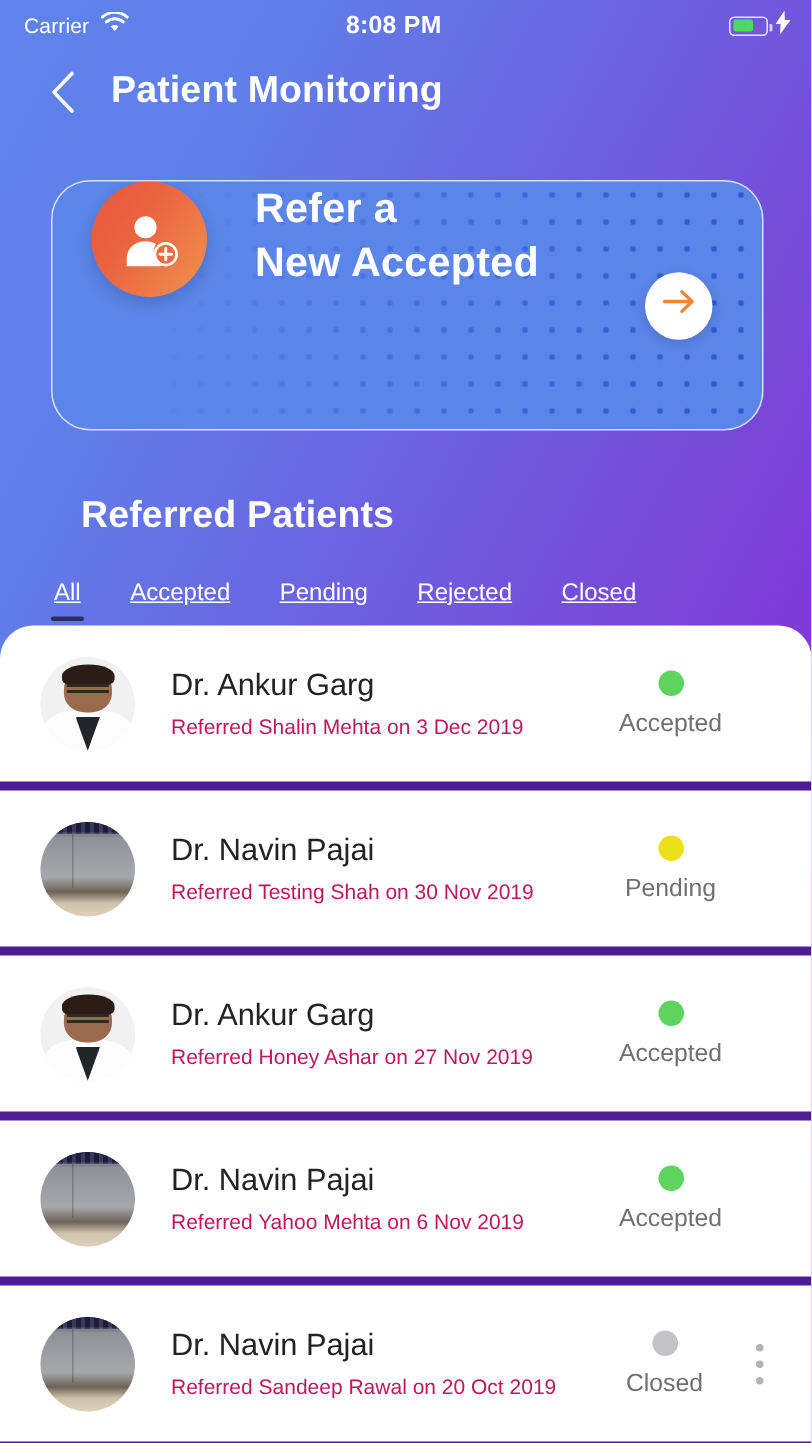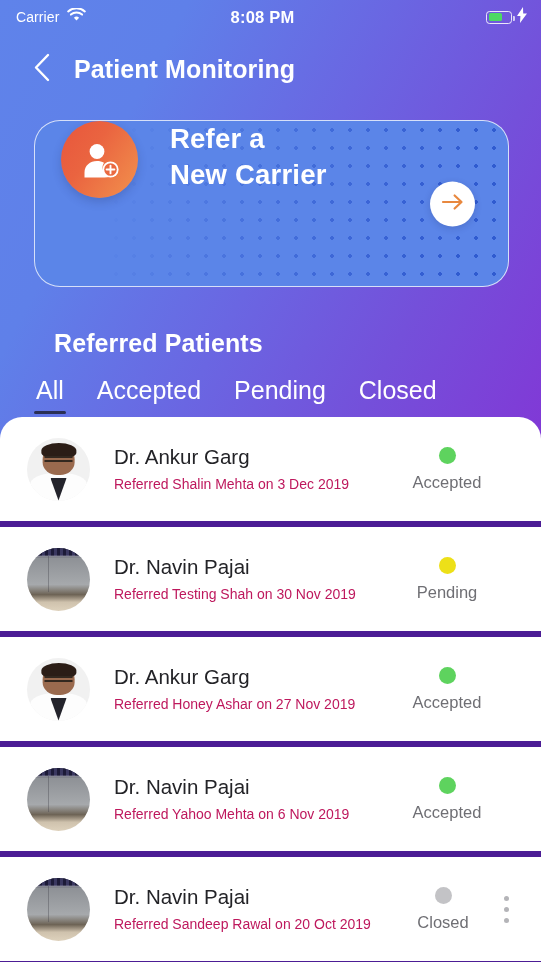--- a/index.html
+++ b/index.html
@@ -53,21 +53,21 @@
   }
   .battery::after {
     content:""; position:absolute; right:-4px; top:4px;
     width:2px; height:5px; border-radius:0 1px 1px 0;
     background:rgba(255,255,255,.7);
   }
   .battery i { display:block; height:100%; width:62%; background:#4cd964; border-radius:1.5px; }
 
   
   .header {
-    display:flex; align-items:center;
+    display:flex; align-items:flex-start;
     gap:18px;
     padding:12px 0 0 26px;
     height:58px;
   }
   .back-btn {
     width:30px; height:36px;
     display:flex; align-items:center; justify-content:center;
     cursor:pointer;
   }
   .page-title {
@@ -131,24 +131,25 @@
   }
   .tabs {
     display:flex; align-items:flex-end;
     gap:33px;
     margin:22px 0 0 36px;
     height:34px;
   }
   .tab {
     position:relative;
     color:#fff;
-    font-size:25px;
+    font-size:16px;
     padding-bottom:9px;
     cursor:pointer;
     white-space:nowrap;
+    text-decoration:underline;
   }
   .tab.active::after {
     content:"";
     position:absolute; left:-2px; right:-2px; bottom:0;
     height:3.5px; border-radius:2px;
     background:#2a2f55;
   }
 
   
   .sheet {
@@ -305,37 +306,38 @@
       <svg width="42" height="42" viewBox="0 0 42 42">
         <circle cx="18" cy="12.5" r="7.4" fill="#fff"></circle>
         <path d="M5.5 33.5c0-7 5.6-11.6 12.5-11.6 2.6 0 5 .6 7 1.8a9.2 9.2 0 0 0 6 14.1c-1.6.5-3.5.7-5.5.7H5.5z" fill="#fff"></path>
         <circle cx="31.5" cy="30.5" r="8.1" fill="#fff"></circle>
         <circle cx="31.5" cy="30.5" r="6.3" fill="#ea6a41"></circle>
         <path d="M31.5 26.6v7.8M27.6 30.5h7.8" stroke="#fff" stroke-width="1.9" stroke-linecap="round"></path>
       </svg>
     </div>
     <div class="refer-text">
       <div>Refer a</div>
-      <div>New Carrier</div>
+      <div>New Accepted</div>
     </div>
     <div class="go-btn">
       <span>
         <svg width="24" height="17" viewBox="0 0 24 17">
           <path d="M2 8.5h18M13.6 2 20.5 8.5 13.6 15" stroke="#e8883f" stroke-width="2.2" fill="none" stroke-linecap="round" stroke-linejoin="round"></path>
         </svg>
       </span>
     </div>
   </div>
 
   <div class="section-title">Referred Patients</div>
 
   <div class="tabs">
     <div class="tab active">All</div>
     <div class="tab">Accepted</div>
     <div class="tab">Pending</div>
+    <div class="tab">Rejected</div>
     <div class="tab">Closed</div>
   </div>
 
   <div class="sheet">
 
     <div class="row">
       <div class="avatar av-doctor">
         <div class="coat"></div>
           <div class="shirt"></div>
         <div class="face"></div>

